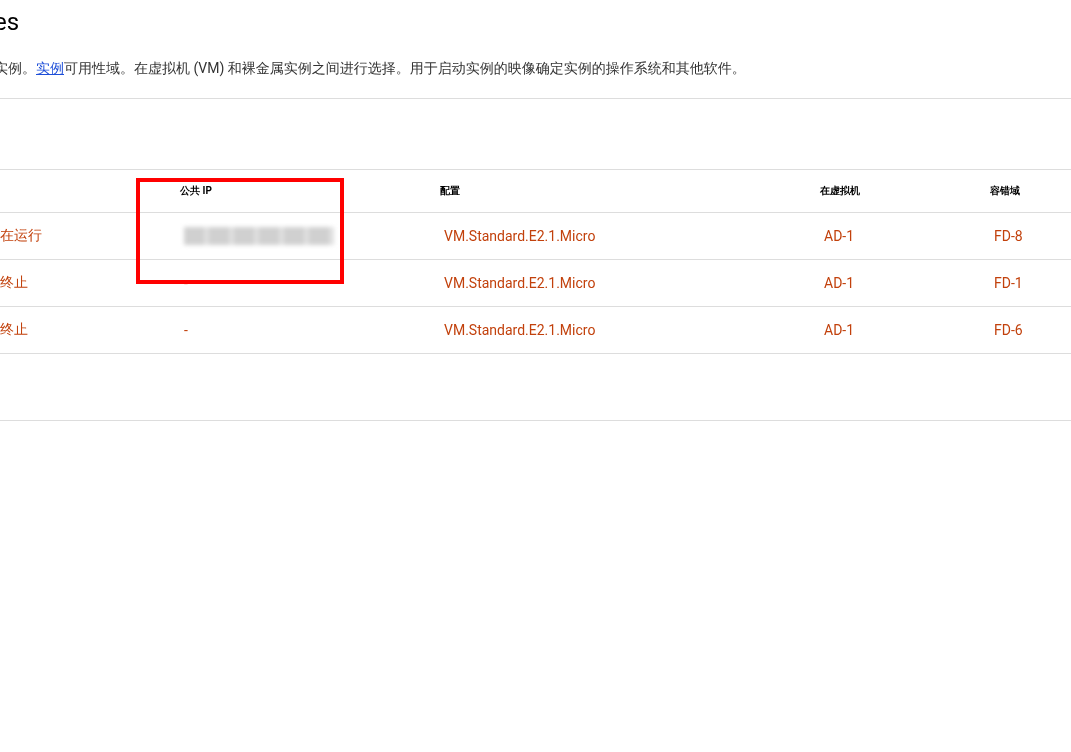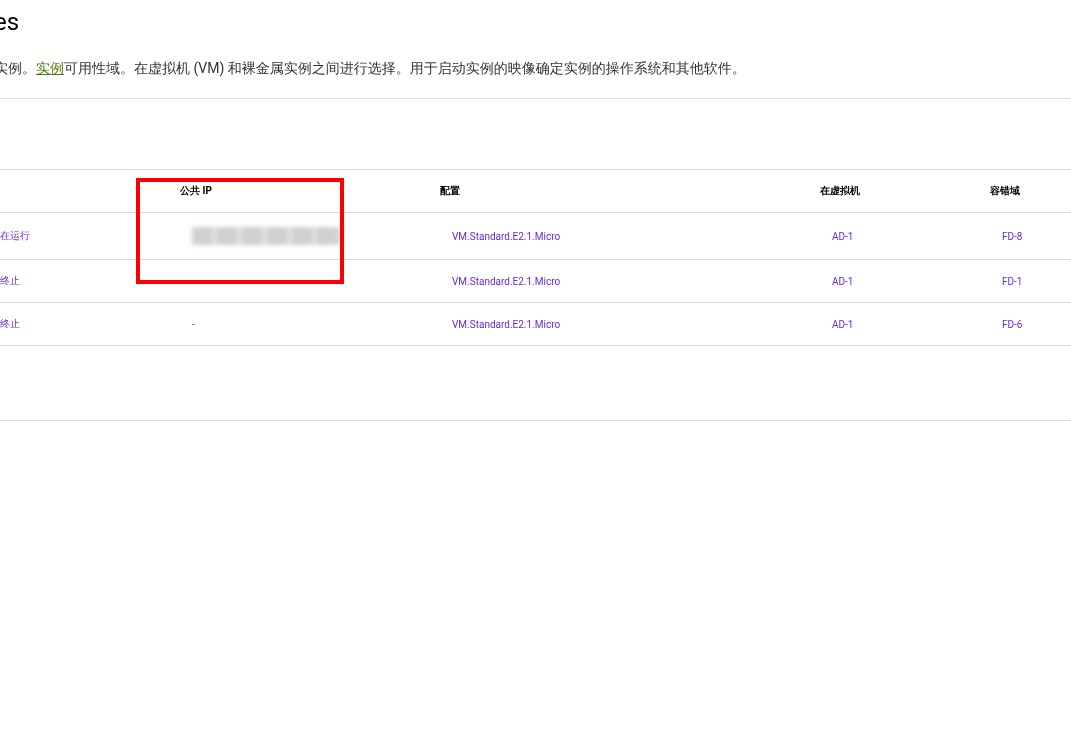--- a/index.html
+++ b/index.html
@@ -25,44 +25,44 @@
       margin-left: -6px;
     }
     .description {
       font-size: 14px;
       color: #333;
       padding: 16px 0 20px 0;
       margin-left: -6px;
       border-bottom: 1px solid #ddd;
     }
     .description a {
-      color: #4d7c0f;
+      color: #1d4ed8;
       text-decoration: underline;
     }
     .table-container {
       margin-top: 70px;
     }
     table {
       width: 100%;
       border-collapse: collapse;
     }
     th {
       text-align: left;
       font-weight: 700;
       font-size: 10px;
       color: #000;
       padding: 14px 20px;
       border-top: 1px solid #ddd;
       border-bottom: 1px solid #ddd;
     }
     td {
-      padding: 14px 32px;
+      padding: 14px 24px;
       border-bottom: 1px solid #ddd;
-      font-size: 10px;
-      color: #6d28d9;
+      font-size: 14px;
+      color: #c2410c;
     }
     .col-status {
       width: 160px;
       padding-left: 0;
     }
     .col-ip {
       width: 260px;
     }
     .col-config {
       width: 380px;

